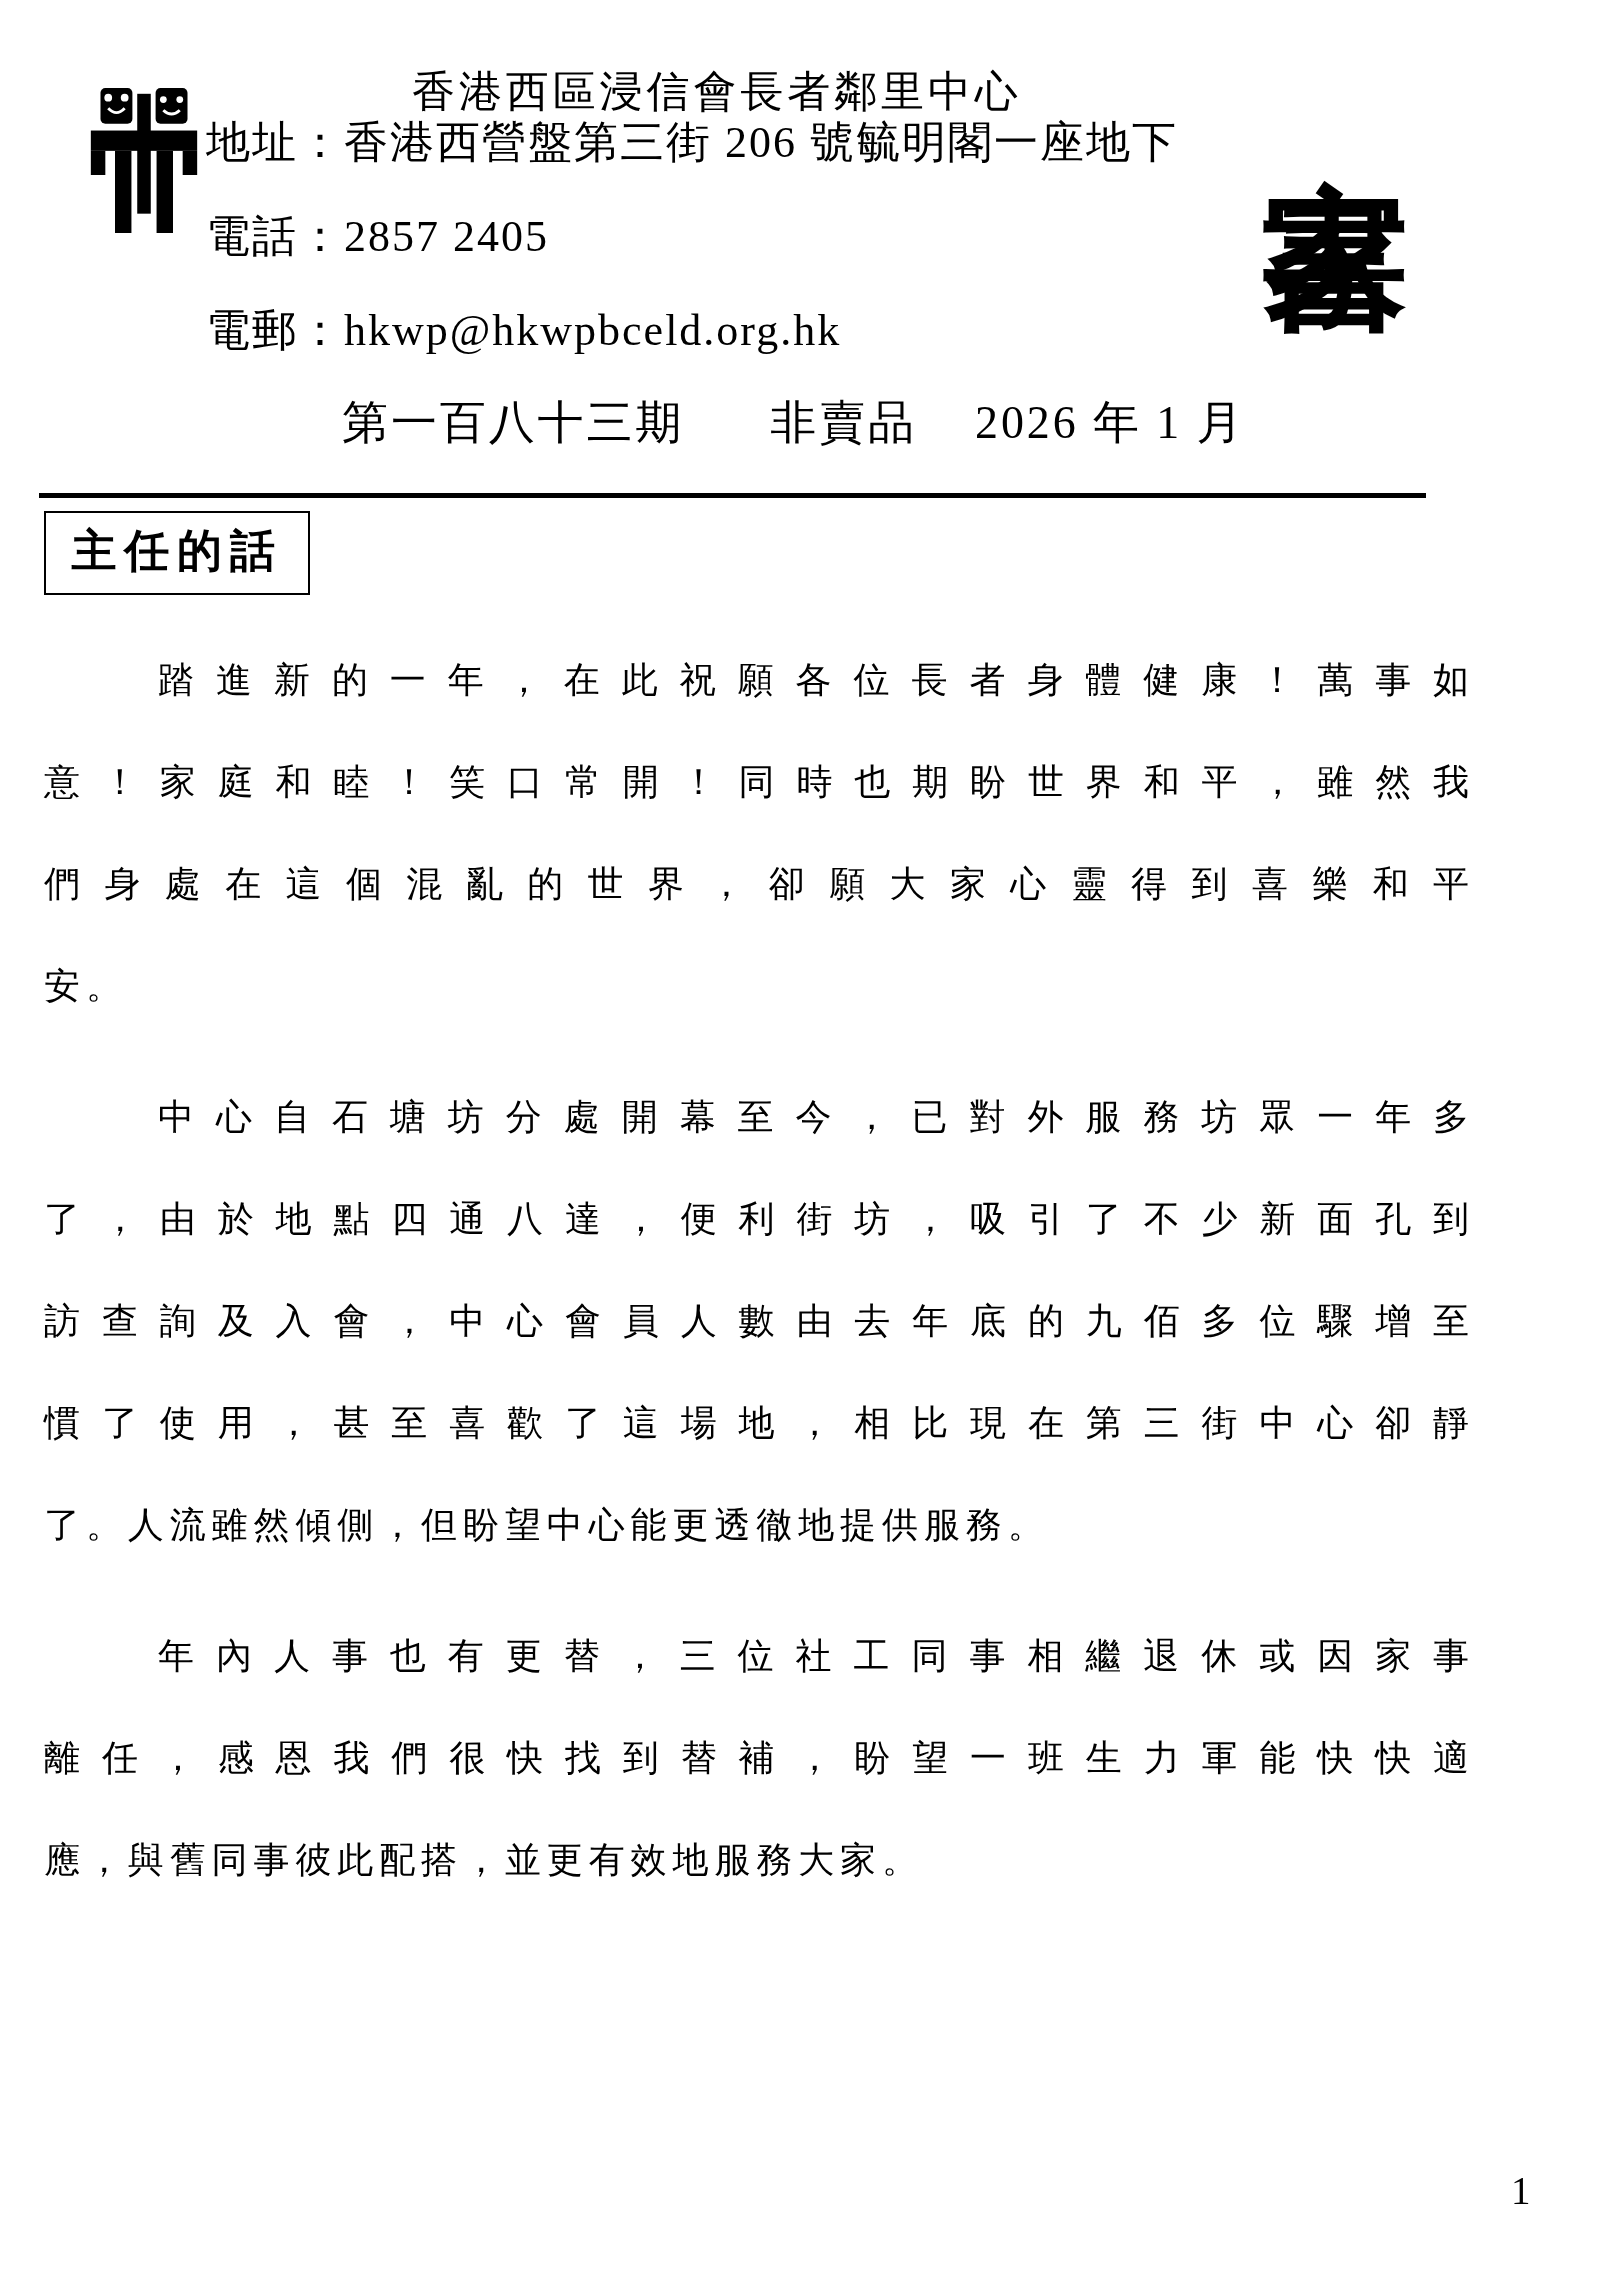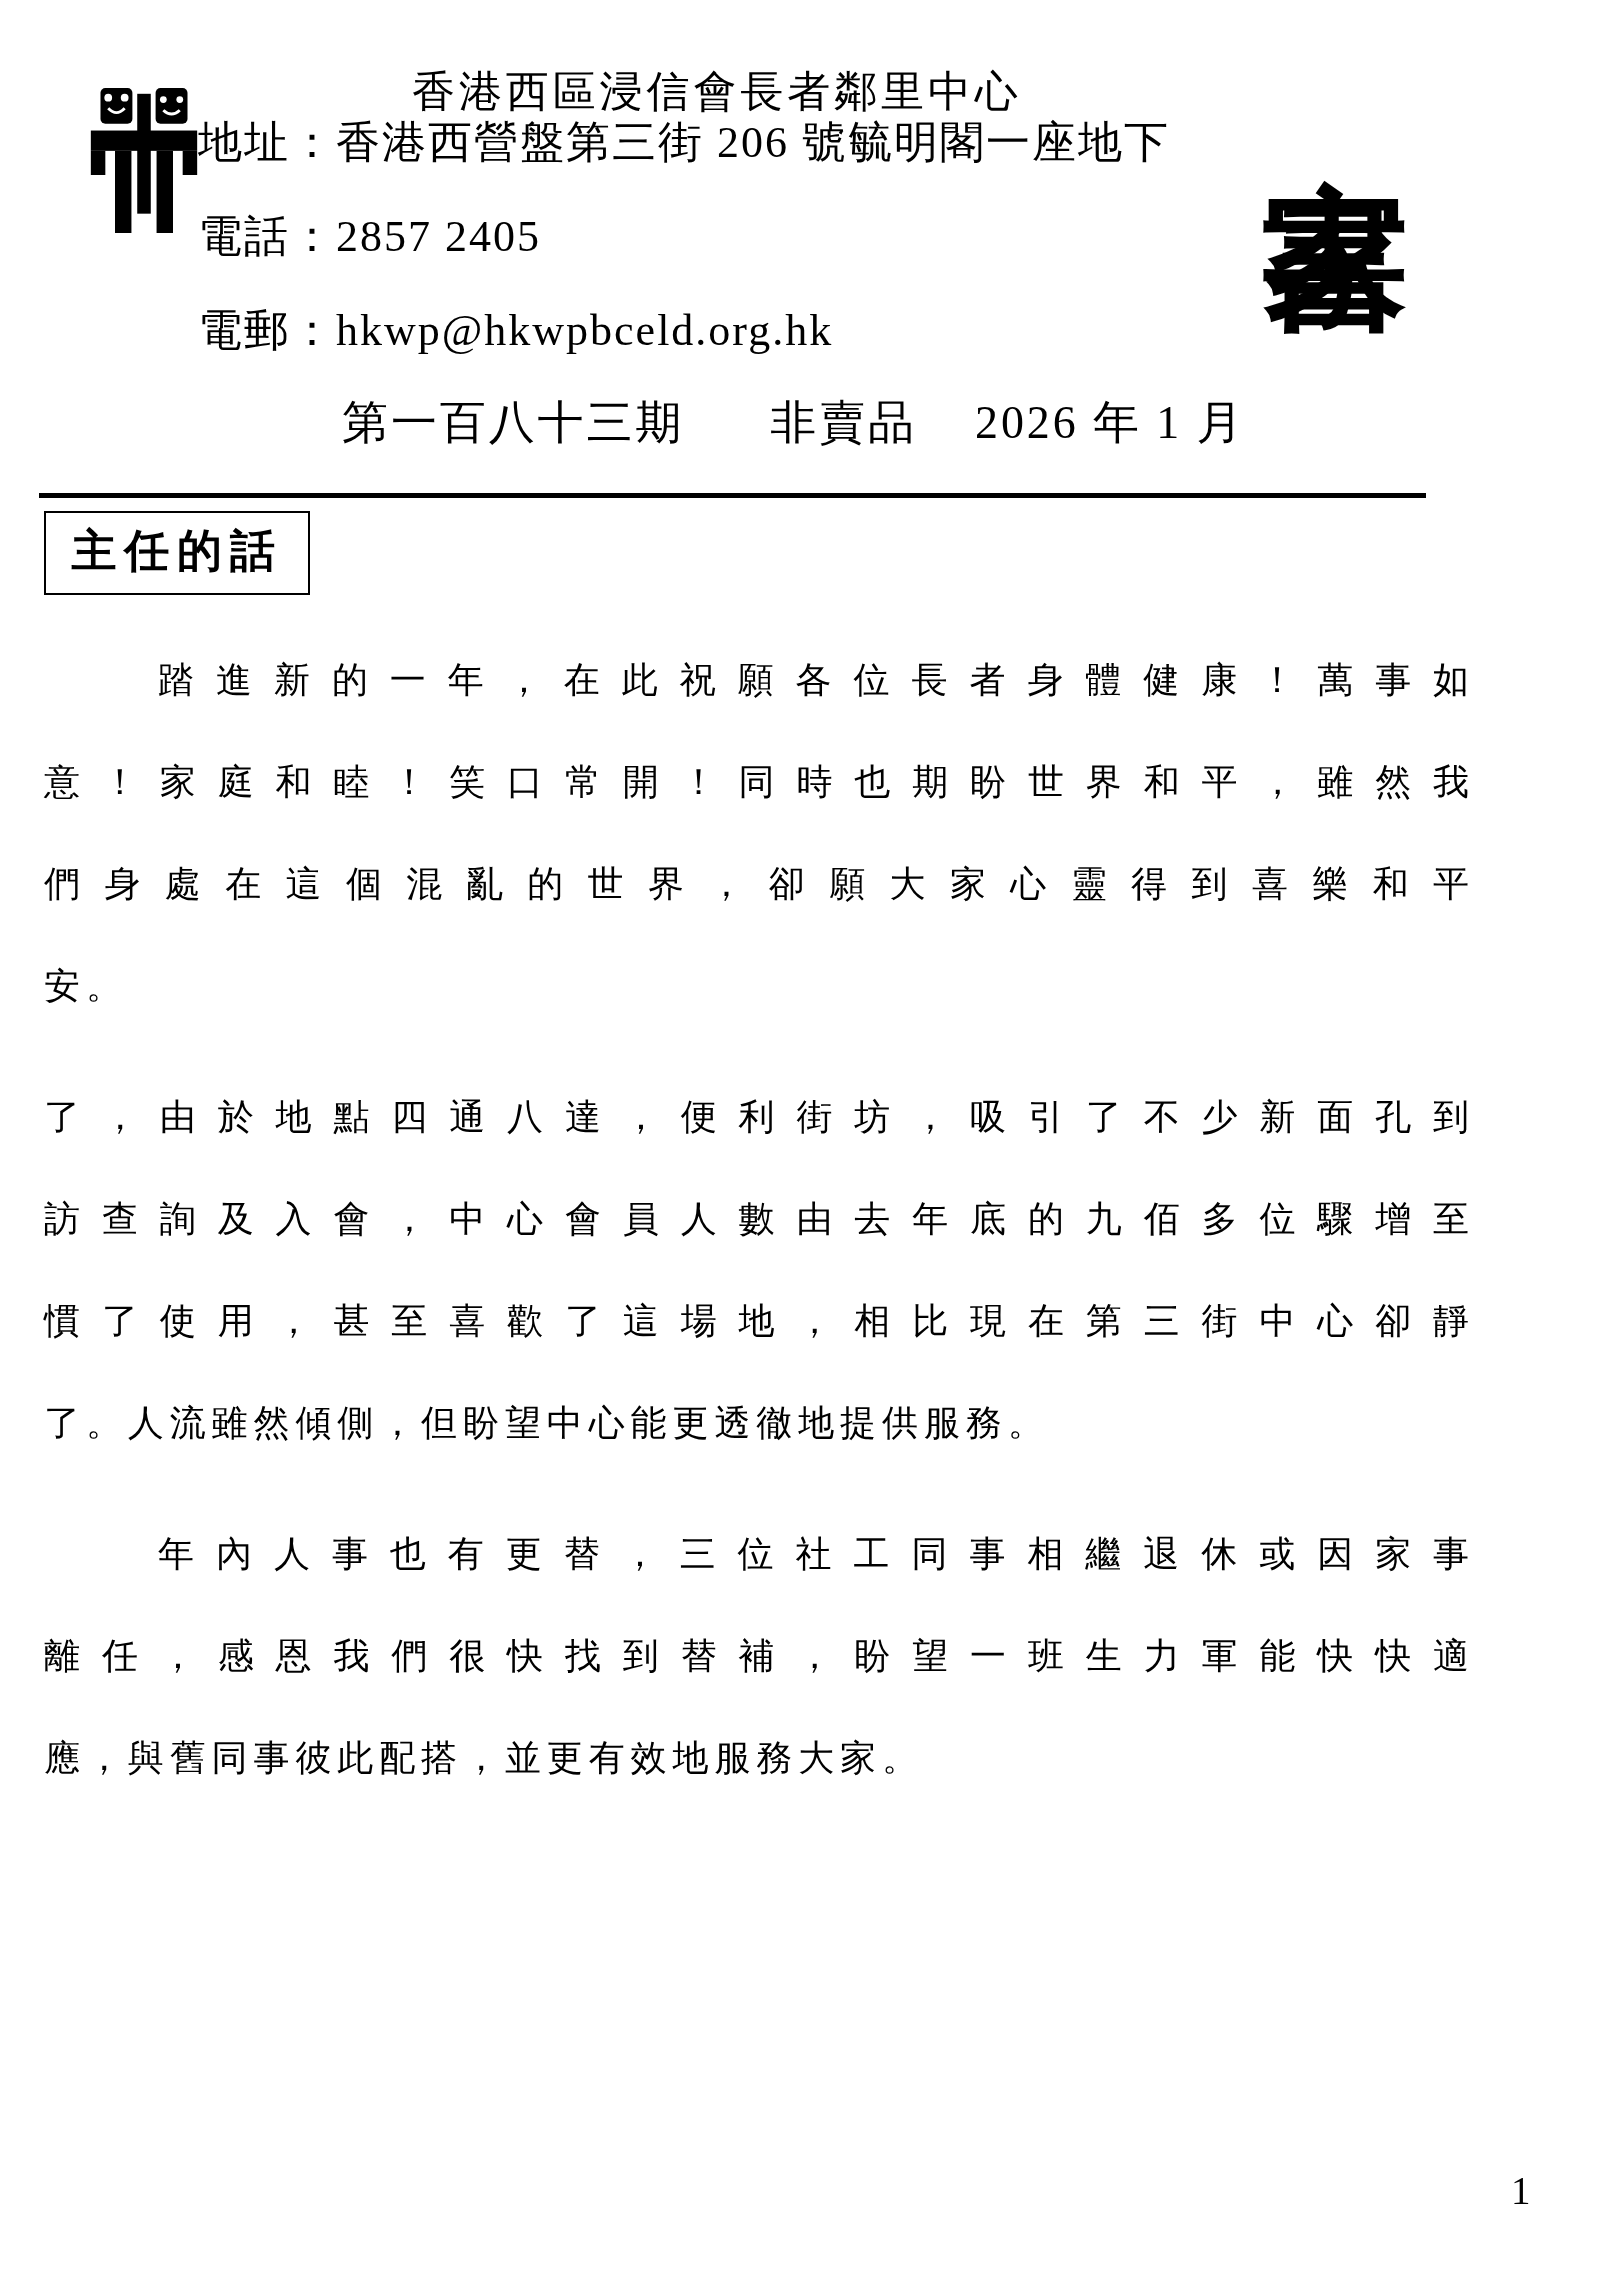--- a/index.html
+++ b/index.html
@@ -13,21 +13,21 @@
     overflow:hidden;
     padding-left:42px;
   }
   
   .logo{position:absolute;left:90px;top:88px;}
   .org-name{
     position:absolute;left:412px;top:63px;
     font-size:43px;letter-spacing:3.9px;white-space:nowrap;
   }
   .contact{
-    position:absolute;left:198px;top:96px;
+    position:absolute;left:206px;top:96px;
     font-size:44px;line-height:94px;white-space:nowrap;letter-spacing:2px;
   }
   .issue-line{
     position:absolute;left:314px;top:392px;
     font-size:46px;white-space:nowrap;letter-spacing:2.9px;
   }
   .issue-line .gap-lg{margin-right:86px;margin-left:28px;}
   .issue-line .gap-sm{margin-right:58px;}
   .masthead{
     position:absolute;left:1257px;top:57px;
@@ -112,20 +112,21 @@
   <div class="section-box">主任的話</div>
 
   <div class="body-text">
       <div class="para">
         <div class="line first">踏進新的一年，在此祝願各位長者身體健康！萬事如</div>
         <div class="line">意！家庭和睦！笑口常開！同時也期盼世界和平，雖然我</div>
         <div class="line">們身處在這個混亂的世界，卻願大家心靈得到喜樂和平</div>
         <div class="line last">安。</div>
       </div>
       <div class="para">
+        <div class="line first">中心自石塘坊分處開幕至今，已對外服務坊眾一年多</div>
         <div class="line">了，由於地點四通八達，便利街坊，吸引了不少新面孔到</div>
         <div class="line">訪查詢及入會，中心會員人數由去年底的九佰多位驟增至</div>
         <div class="line">慣了使用，甚至喜歡了這場地，相比現在第三街中心卻靜</div>
         <div class="line last">了。人流雖然傾側，但盼望中心能更透徹地提供服務。</div>
       </div>
       <div class="para">
         <div class="line first">年內人事也有更替，三位社工同事相繼退休或因家事</div>
         <div class="line">離任，感恩我們很快找到替補，盼望一班生力軍能快快適</div>
         <div class="line last">應，與舊同事彼此配搭，並更有效地服務大家。</div>
       </div>

